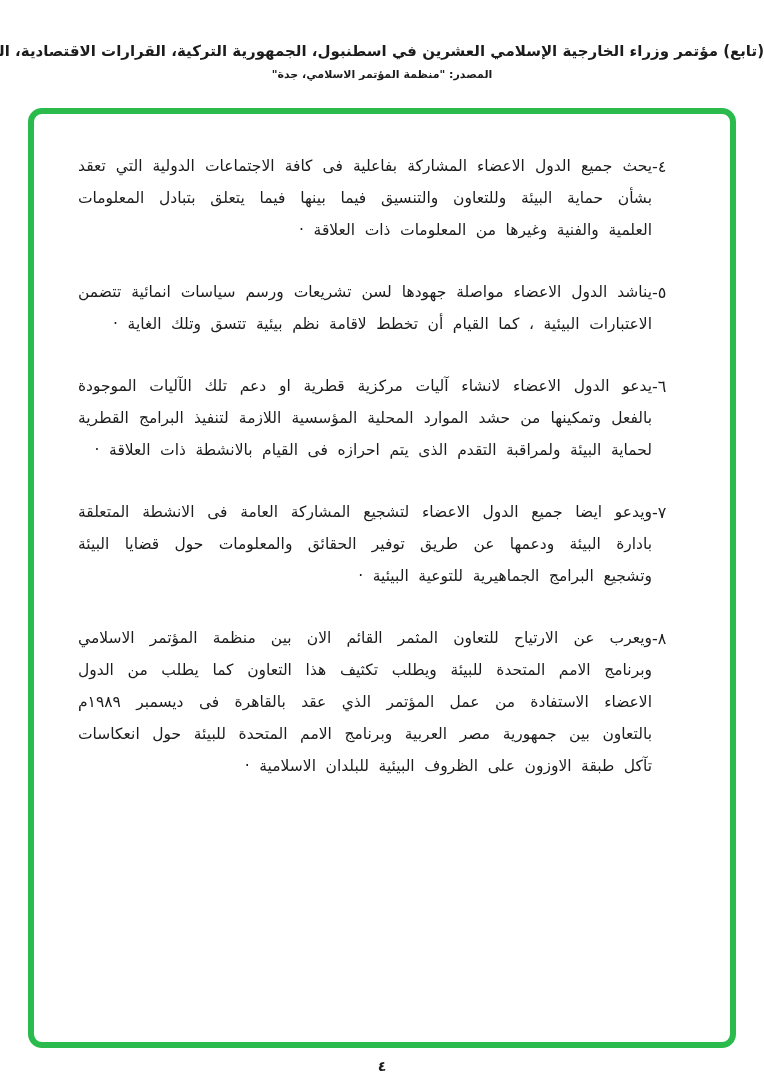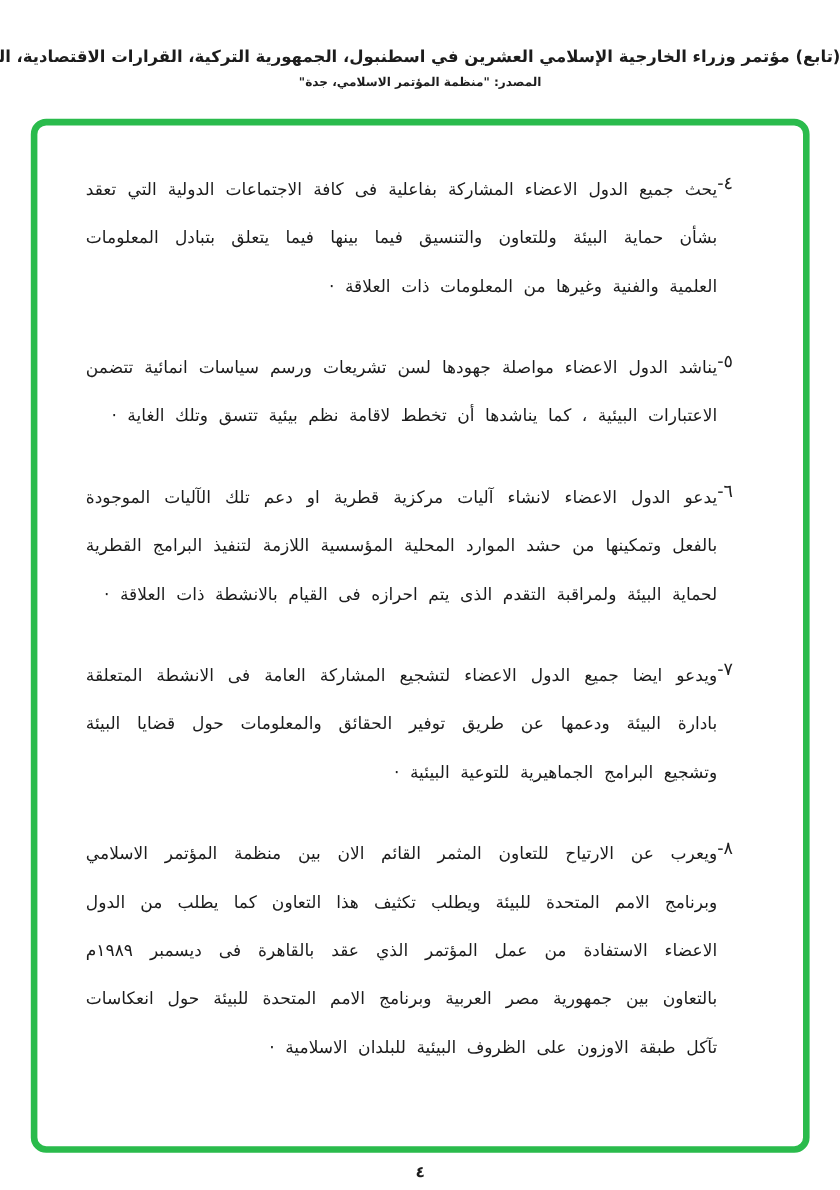--- a/index.html
+++ b/index.html
@@ -68,21 +68,21 @@
     font-size: 16px;
     line-height: 34px;
     direction: ltr;
     text-align: left;
     font-weight: 500;
   }
   .item-text {
     flex: 1 1 auto;
     margin: 0;
     font-size: 15.5px;
-    line-height: 44px;
+    line-height: 32px;
     text-align: justify;
     text-justify: inter-word;
     word-spacing: 0.30em;
     letter-spacing: 0.2px;
   }
   .page-number {
     position: absolute;
     bottom: 8px;
     left: 0;
     right: 0;
@@ -105,21 +105,21 @@
 
   <div class="items">
 
     <div class="item">
       <span class="item-num">-٤</span>
       <p class="item-text">يحث جميع الدول الاعضاء المشاركة بفاعلية فى كافة الاجتماعات الدولية التي تعقد بشأن حماية البيئة وللتعاون والتنسيق فيما بينها فيما يتعلق بتبادل المعلومات العلمية والفنية وغيرها من المعلومات ذات العلاقة ·</p>
     </div>
 
     <div class="item">
       <span class="item-num">-٥</span>
-      <p class="item-text">يناشد الدول الاعضاء مواصلة جهودها لسن تشريعات ورسم سياسات انمائية تتضمن الاعتبارات البيئية ، كما يناشدها أن تخطط لاقامة نظم بيئية تتسق وتلك الغاية ·</p>
+      <p class="item-text">يناشد الدول الاعضاء مواصلة جهودها لسن تشريعات ورسم سياسات انمائية تتضمن الاعتبارات البيئية ، كما القيام أن تخطط لاقامة نظم بيئية تتسق وتلك الغاية ·</p>
     </div>
 
     <div class="item">
       <span class="item-num">-٦</span>
       <p class="item-text">يدعو الدول الاعضاء لانشاء آليات مركزية قطرية او دعم تلك الآليات الموجودة بالفعل وتمكينها من حشد الموارد المحلية المؤسسية اللازمة لتنفيذ البرامج القطرية لحماية البيئة ولمراقبة التقدم الذى يتم احرازه فى القيام بالانشطة ذات العلاقة ·</p>
     </div>
 
     <div class="item">
       <span class="item-num">-٧</span>
       <p class="item-text">ويدعو ايضا جميع الدول الاعضاء لتشجيع المشاركة العامة فى الانشطة المتعلقة بادارة البيئة ودعمها عن طريق توفير الحقائق والمعلومات حول قضايا البيئة وتشجيع البرامج الجماهيرية للتوعية البيئية ·</p>

